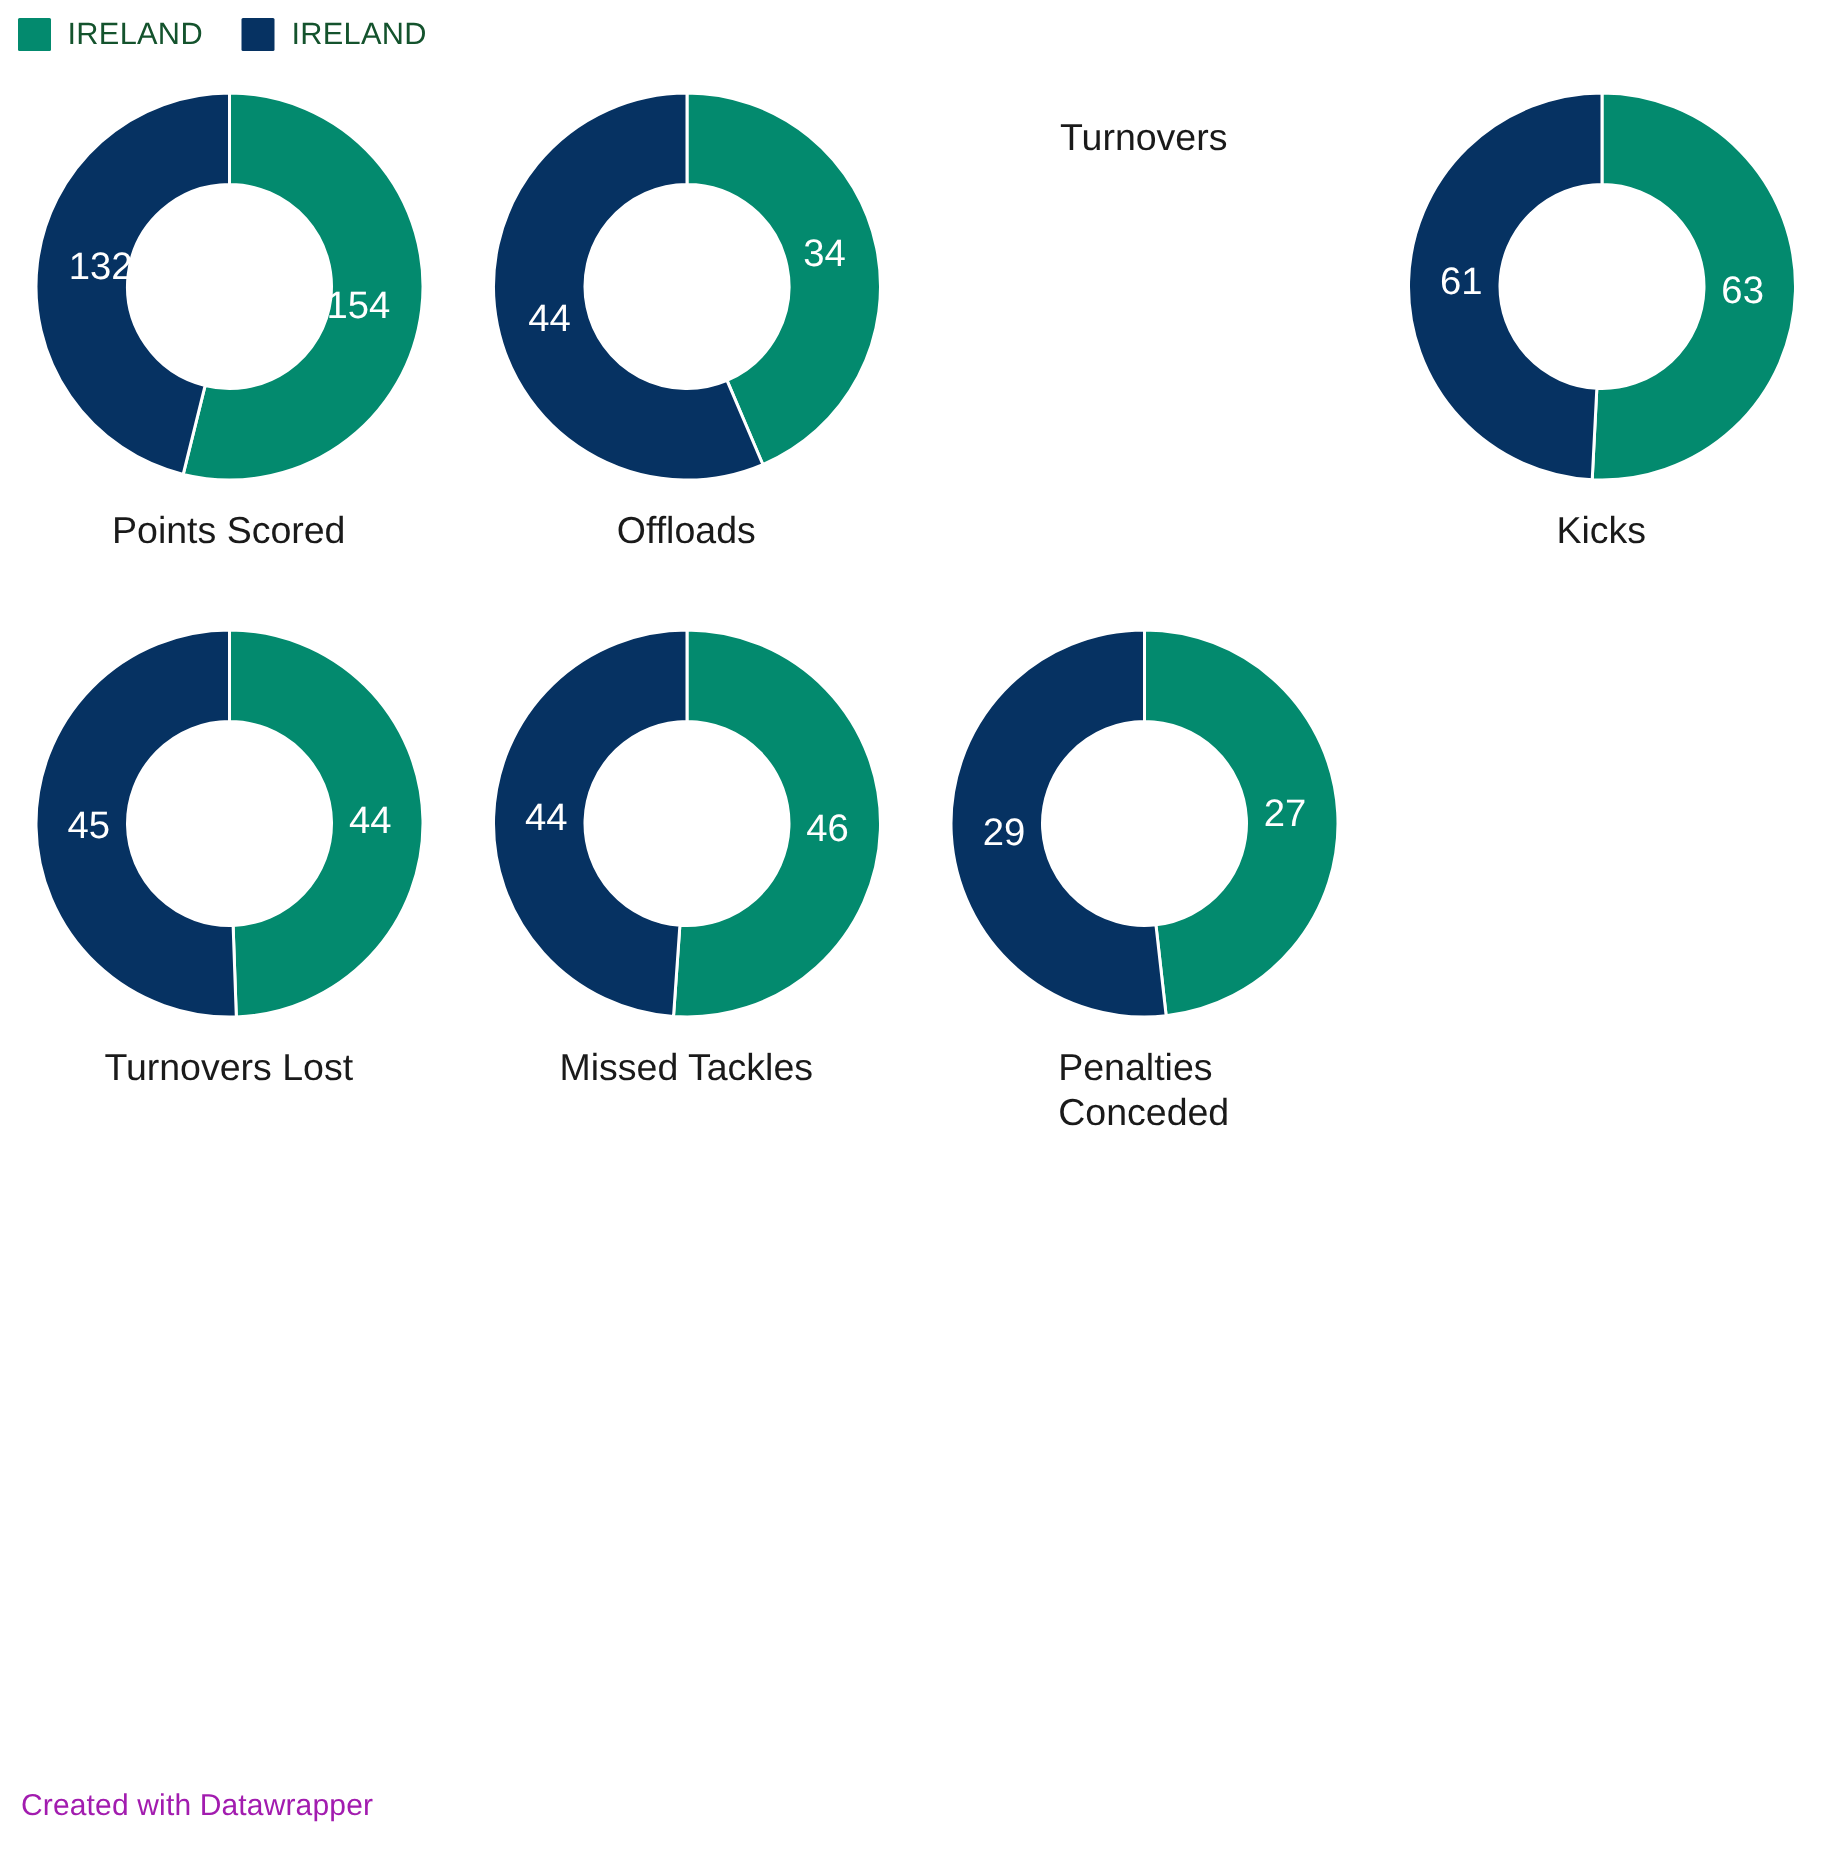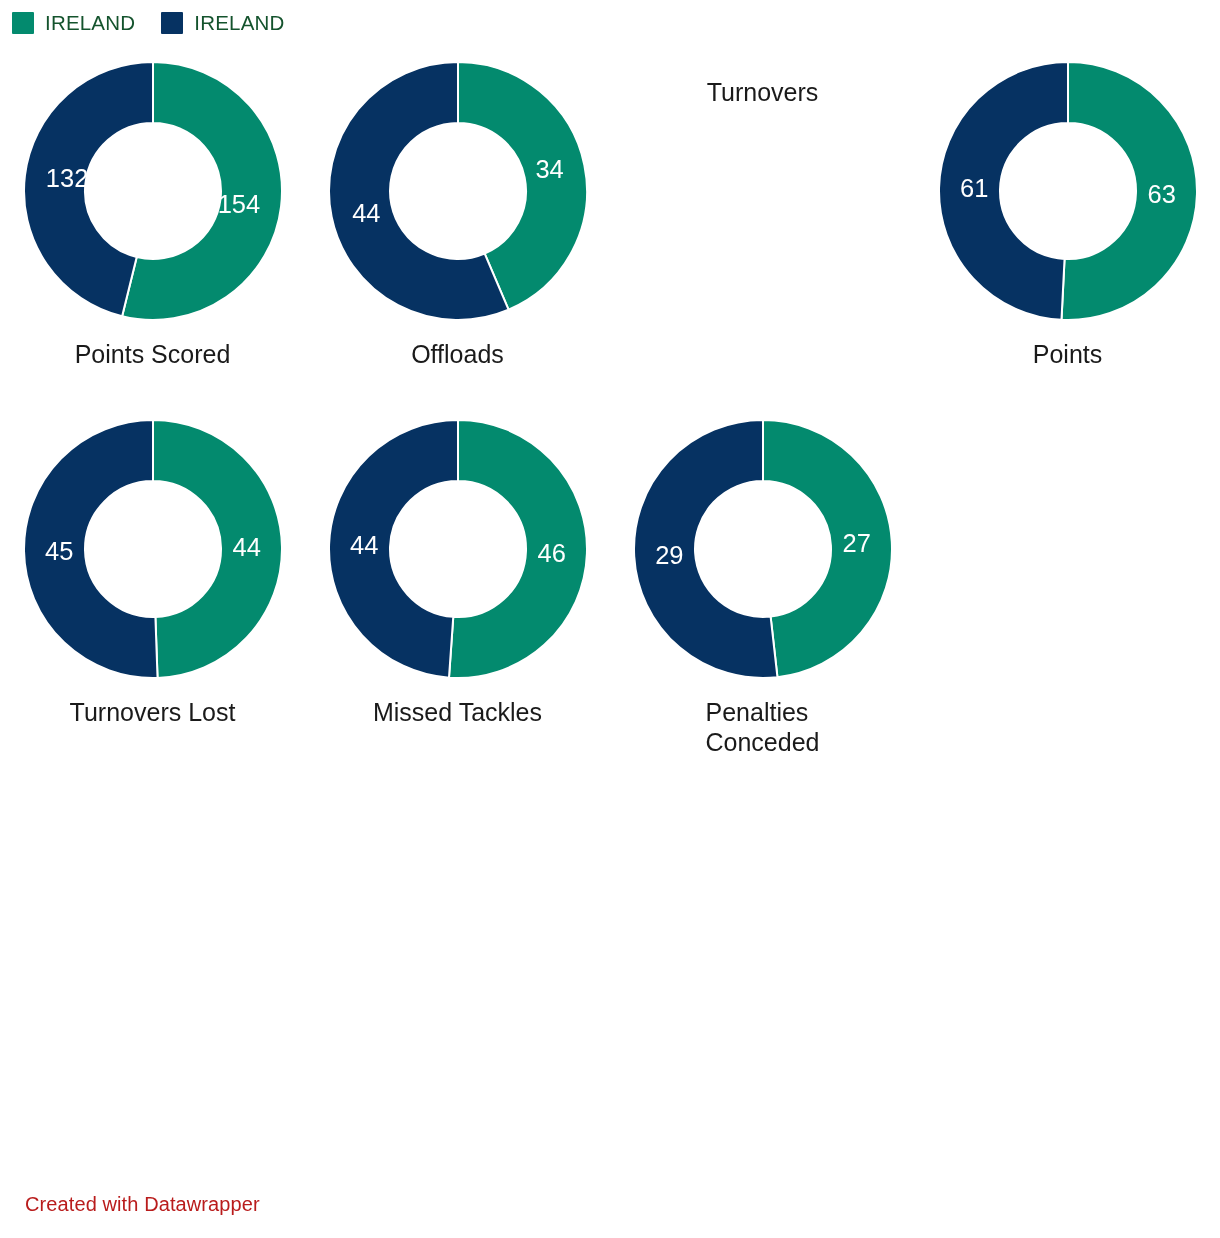--- a/index.html
+++ b/index.html
@@ -86,23 +86,22 @@
     text-align: left;
     white-space: pre-line;
   }
 
   
   .footer {
     position: absolute;
     left: 14px;
     bottom: 22px;
     font-size: 20px;
-    color: #b91c1c;
+    color: #a21caf;
     letter-spacing: 0.1px;
-    margin-left: 11px;
   }
 </style>
 </head>
 <body>
 
 <div class="legend">
   <div class="legend-item">
     <span class="legend-swatch" style="background: rgb(3, 138, 110);"></span>
     <span class="legend-label">IRELAND</span>
   </div>
@@ -140,21 +139,21 @@
     </div>
     <div class="donut-cell">
       <div class="donut-wrap">
         <svg class="donut-svg" viewBox="0 0 262 262">
           <path d="M 131 2 A 129 129 0 1 1 124.46625721980607 259.83442942506576 L 127.55585651896754 198.91272248763158 A 68 68 0 1 0 131 63 Z" fill="#038a6e" stroke="#ffffff" stroke-width="2"></path>
           <text class="slice-value" x="238.9653401320145" y="133.7359331458243" dominant-baseline="central" text-anchor="end">63</text>
           <path d="M 124.46625721980607 259.83442942506576 A 129 129 0 0 1 130.99999999999997 2 L 131 63 A 68 68 0 0 0 127.55585651896754 198.91272248763158 Z" fill="#063262" stroke="#ffffff" stroke-width="2"></path>
           <text class="slice-value" x="23.03465986798551" y="128.26406685417572" dominant-baseline="central" text-anchor="start">61</text>
         </svg>
       </div>
-      <div class="donut-label">Points</div>
+      <div class="donut-label">Kicks</div>
     </div>
     <div class="donut-cell">
       <div class="donut-wrap">
         <svg class="donut-svg" viewBox="0 0 262 262">
           <path d="M 131 2 A 129 129 0 0 1 135.55259884385495 259.9196410317952 L 133.39981954559795 198.95764023381452 A 68 68 0 0 0 131 63 Z" fill="#038a6e" stroke="#ffffff" stroke-width="2"></path>
           <text class="slice-value" x="238.98317937119583" y="129.0939640905421" dominant-baseline="central" text-anchor="end">44</text>
           <path d="M 135.55259884385495 259.9196410317952 A 129 129 0 1 1 130.99999999999997 2 L 131 63 A 68 68 0 1 0 133.39981954559795 198.95764023381452 Z" fill="#063262" stroke="#ffffff" stroke-width="2"></path>
           <text class="slice-value" x="23.016820628804155" y="132.90603590945787" dominant-baseline="central" text-anchor="start">45</text>
         </svg>
       </div>

